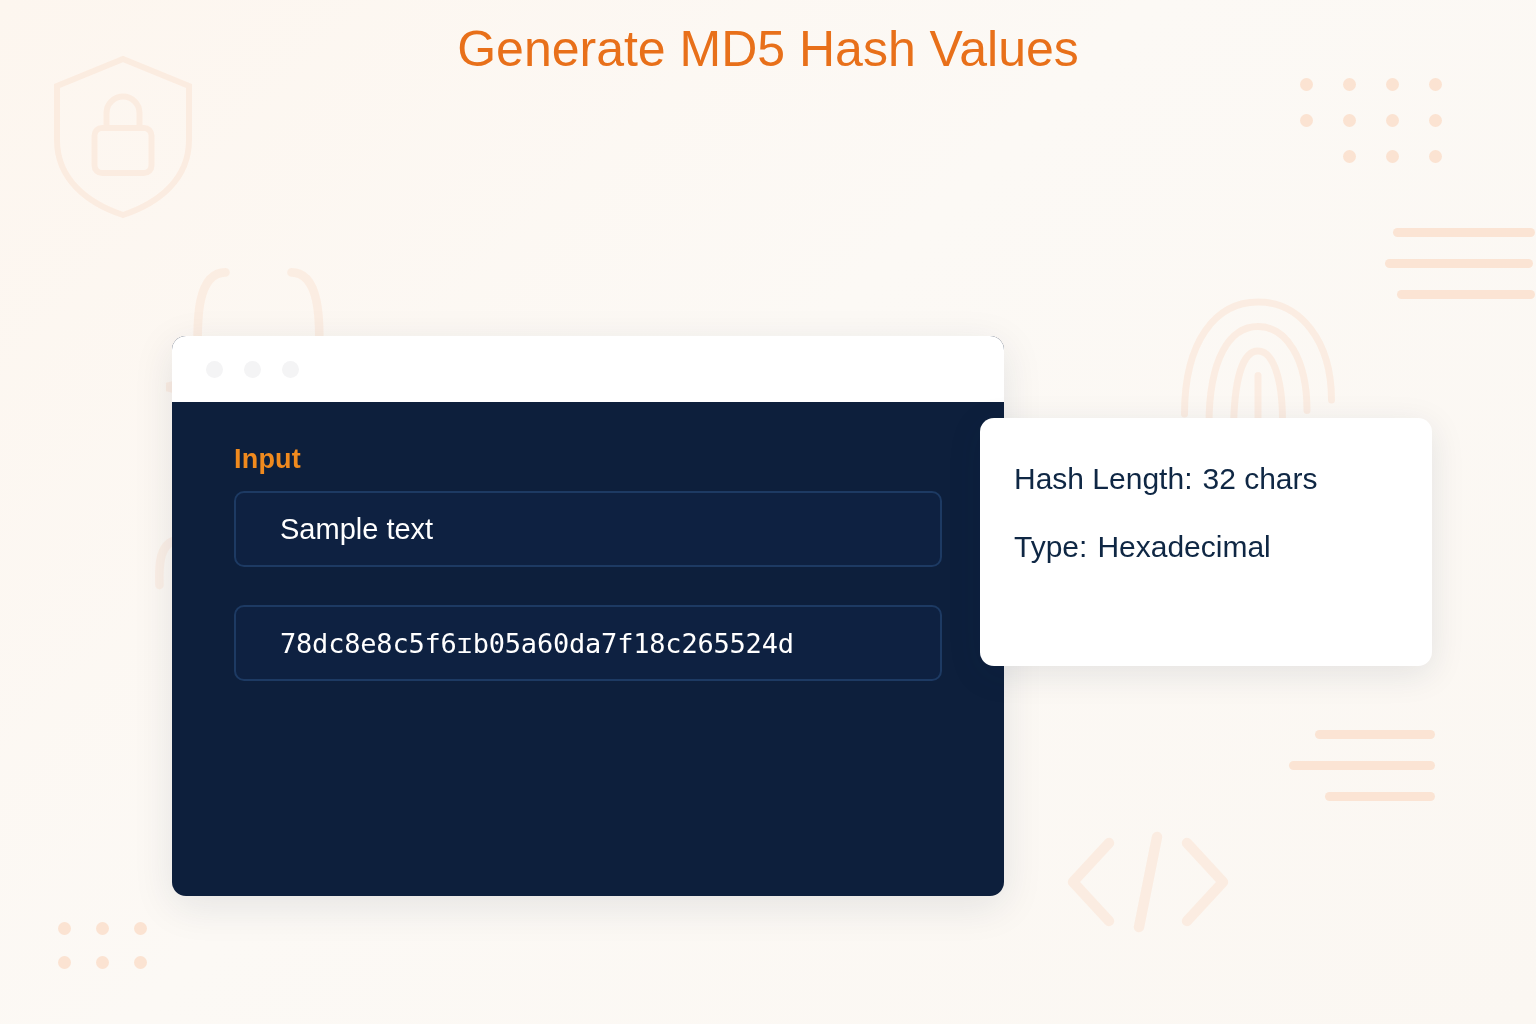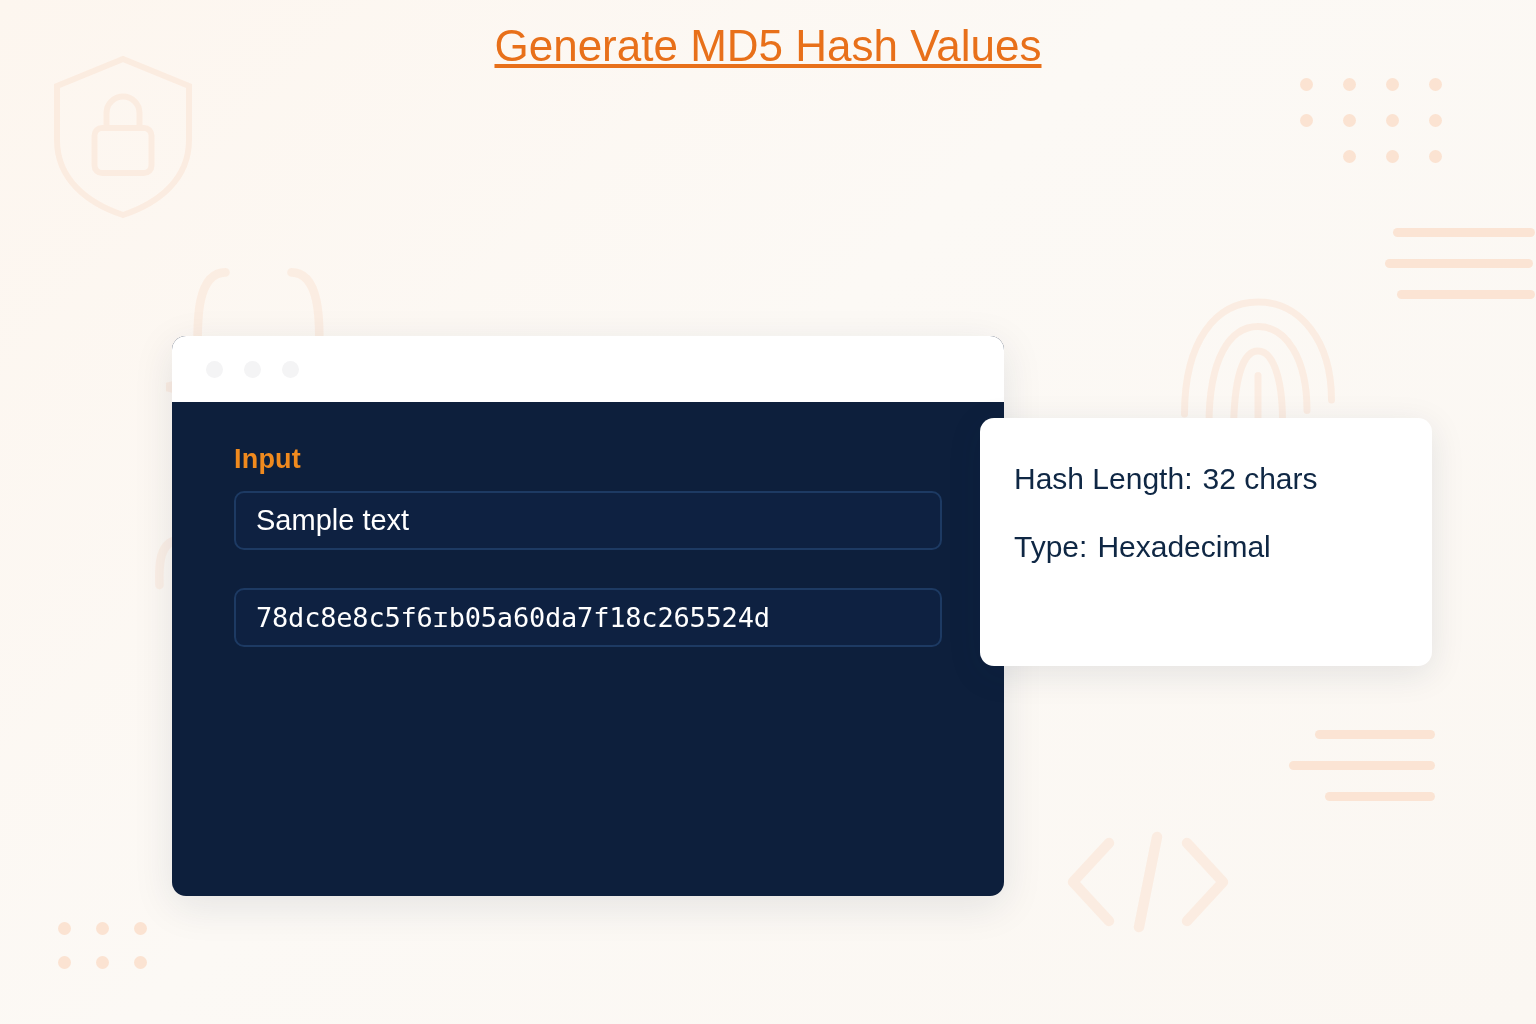--- a/index.html
+++ b/index.html
@@ -55,22 +55,22 @@
 
   
   .header { position:absolute; left:0; top:0; width:1536px; text-align:center; }
   .title {
     margin-top:104px;
     font-size:78px; font-weight:bold; letter-spacing:-1px;
     color:#0f2744; line-height:1.06;
   }
   .subtitle {
     margin-top:22px;
-    font-size:44px; font-weight:normal;
-    color:#e8701a; line-height:1.1;text-decoration:underline;
+    font-size:50px; font-weight:normal;
+    color:#e8701a; line-height:1.1;
   }
 
   
   .browser {
     position:absolute; left:172px; top:336px;
     width:832px; height:560px;
     border-radius:14px;
     background:#0d1f3c;
     box-shadow:0 10px 40px rgba(15,39,68,.10);
     overflow:hidden;
@@ -83,23 +83,23 @@
     display:block; width:17px; height:17px; border-radius:50%;
     background:#f4f4f5;
   }
   .card-body { padding:42px 62px 0 62px; }
 
   .field-label {
     font-size:27px; font-weight:bold; color:#f08a1e;
     letter-spacing:.2px; margin-bottom:16px;
   }
   .field-box {
-    height:59px; border:2px solid #1d3a63; border-radius:10px;
+    height:76px; border:2px solid #1d3a63; border-radius:10px;
     background:#0e2141;
-    display:flex; align-items:center; padding:0 20px;
+    display:flex; align-items:center; padding:0 44px;
   }
   .field-value {
     font-size:29px; color:#ffffff; font-family:"Liberation Sans", sans-serif;
   }
   .field-value.mono {
     font-family:"DejaVu Sans Mono", monospace;
     font-size:27px; letter-spacing:-.2px;
   }
   .gap { height:38px; }
 

